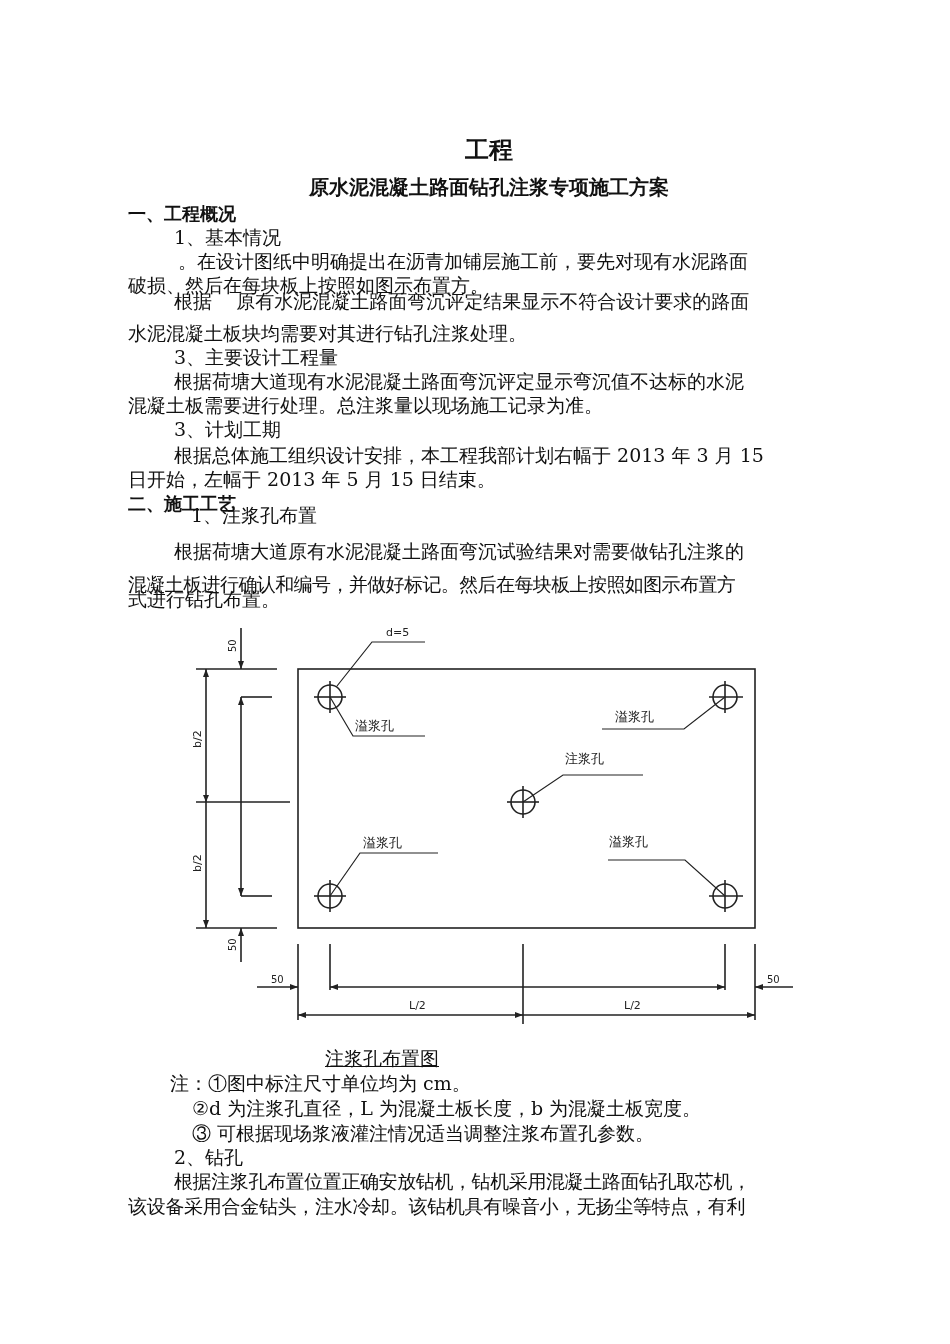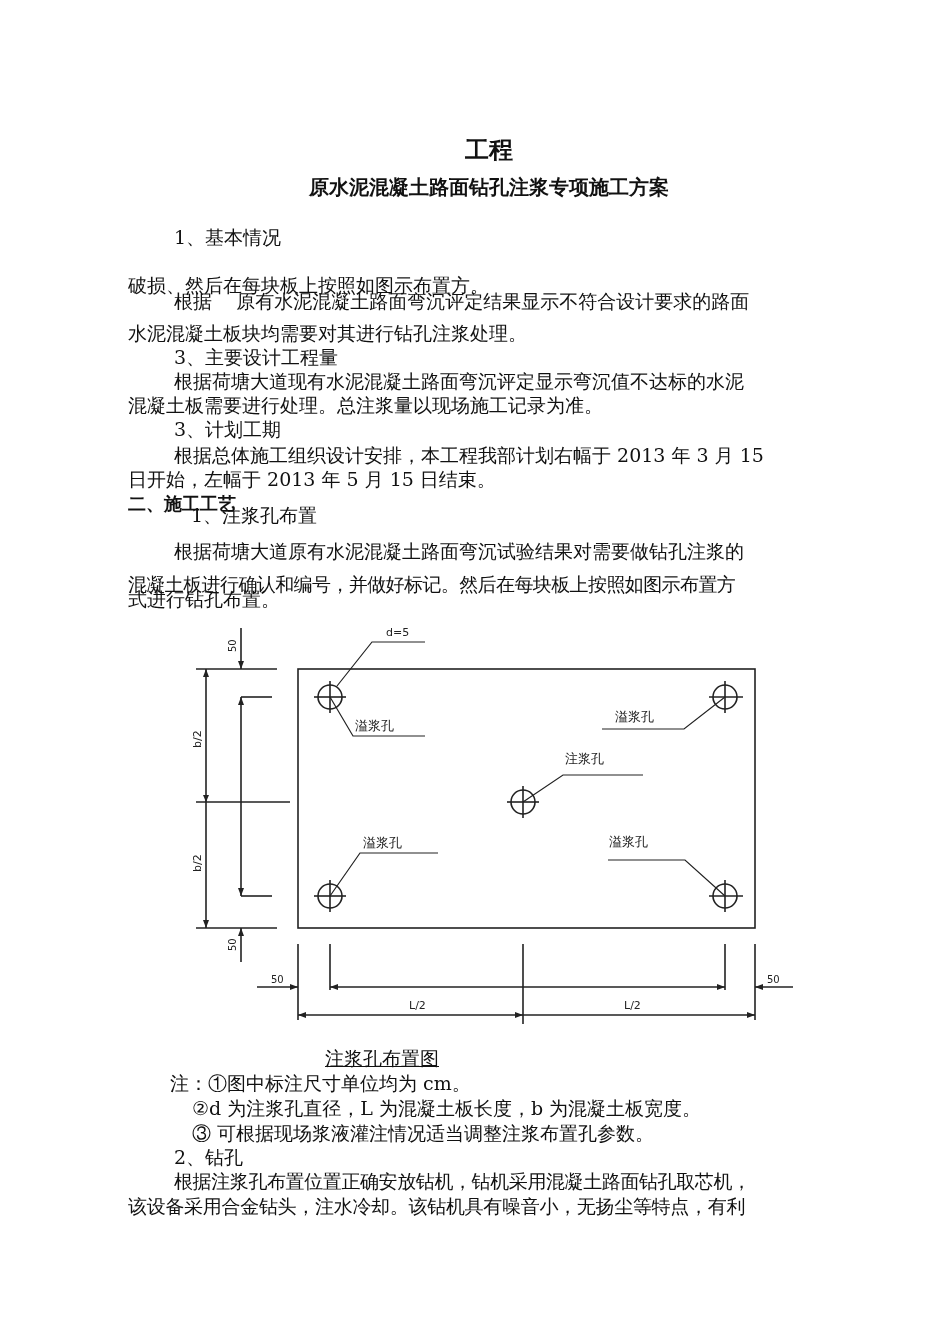--- a/index.html
+++ b/index.html
@@ -17,21 +17,23 @@
     svg text { font-family: "DejaVu Sans", sans-serif; fill: #222; }
   </style>
 </head>
 <body>
 
 <div class="page">
 
   <div class="title t1">工程</div>
   <div class="title t2">原水泥混凝土路面钻孔注浆专项施工方案</div>
 
+  <div class="line h1" style="top:202px;">一、工程概况</div>
   <div class="line ind" style="top:226px;">1、基本情况</div>
+  <div class="line ind" style="top:250px; left:178px;">。在设计图纸中明确提出在沥青加铺层施工前，要先对现有水泥路面</div>
   <div class="line" style="top:274px;">破损、然后在每块板上按照如图示布置方。</div>
   <div class="line ind" style="top:290px; white-space:pre;">根据    原有水泥混凝土路面弯沉评定结果显示不符合设计要求的路面</div>
   <div class="line" style="top:322px;">水泥混凝土板块均需要对其进行钻孔注浆处理。</div>
 
   <div class="line ind" style="top:346px;">3、主要设计工程量</div>
   <div class="line ind" style="top:370px;">根据荷塘大道现有水泥混凝土路面弯沉评定显示弯沉值不达标的水泥</div>
   <div class="line" style="top:394px;">混凝土板需要进行处理。总注浆量以现场施工记录为准。</div>
 
   <div class="line ind" style="top:418px;">3、计划工期</div>
   <div class="line ind" style="top:444px;">根据总体施工组织设计安排，本工程我部计划右幅于 2013 年 3 月 15</div>

